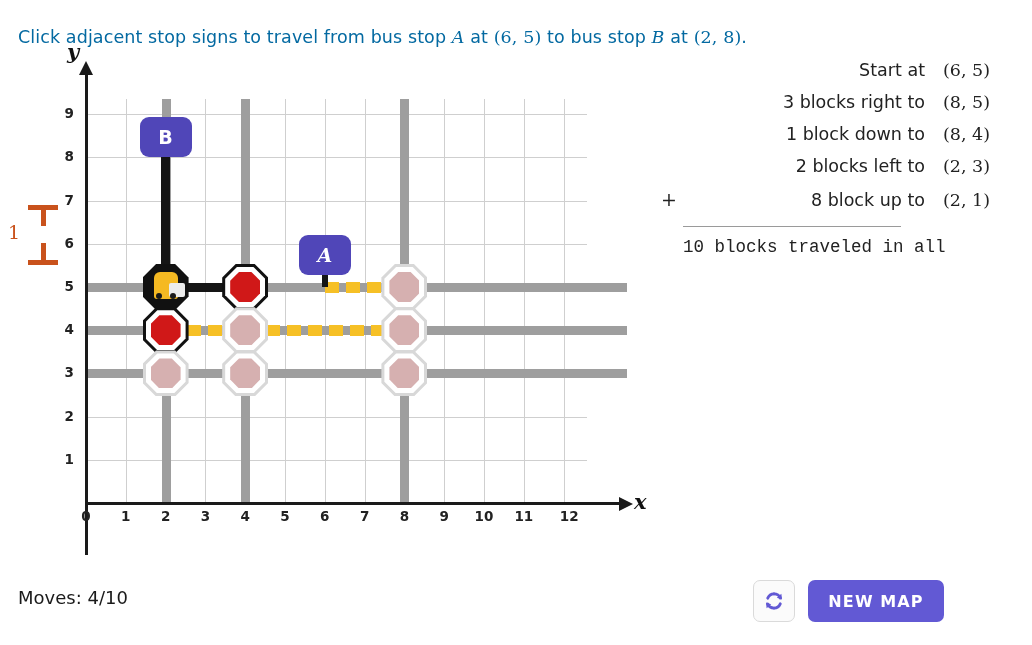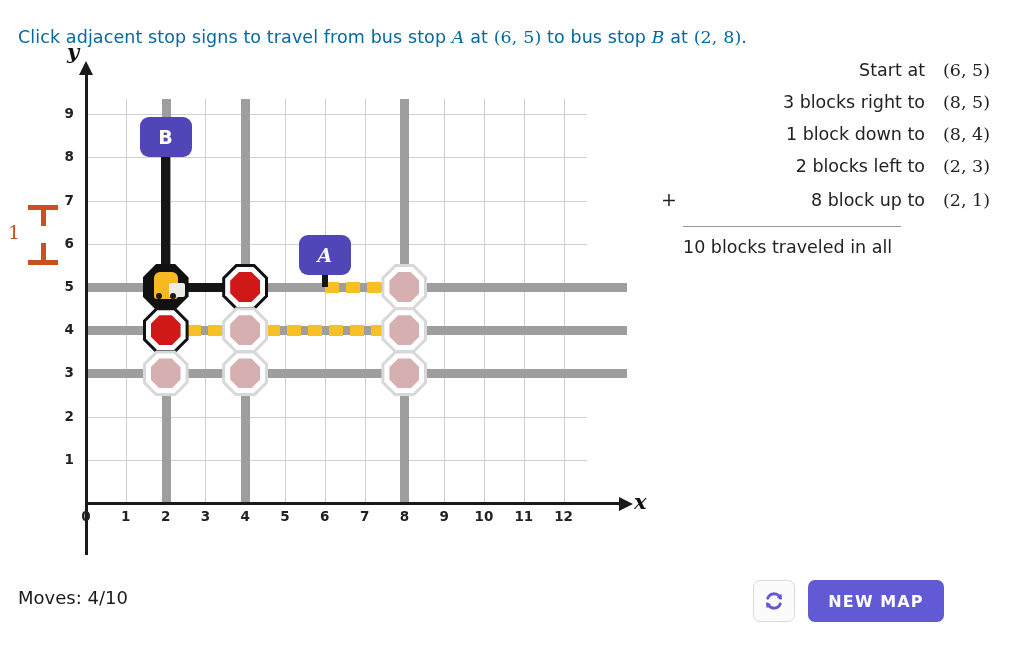--- a/index.html
+++ b/index.html
@@ -139,21 +139,21 @@
   .rplus {
     width: 28px; text-align: center; font-size: 19px;
     font-family: "DejaVu Serif","Liberation Serif",serif; color: #222;
   }
   .rdesc { flex: 1; text-align: right; font-size: 17.5px; color: #222; padding-right: 18px; }
   .rcoord {
     width: 72px; text-align: left; font-size: 17.5px; color: #222;
     font-family: "DejaVu Serif","Liberation Serif",serif;
   }
   #rule { margin: 6px 0 4px 28px; width: 218px; height: 1px; background: #9a9a9a; }
-  #total { font-size: 17.5px; color: #222; margin-left: 28px; padding-top: 6px; }
+  #total { font-size: 17.5px; color: #222; margin-left: 28px; padding-top: 6px; font-family: Liberation Mono, monospace; }
 
   
   #moves {
     position: absolute; left: 18px; top: 587px;
     font-size: 18px; color: #1a1a1a;
   }
   #reset-btn {
     position: absolute; left: 753px; top: 580px; width: 42px; height: 42px;
     background: #fbfbfb; border: 1.5px solid #dadada; border-radius: 7px;
     display: flex; align-items: center; justify-content: center; cursor: pointer;
@@ -313,21 +313,21 @@
         <div class="tick x" style="left: 150.6px;">2</div>
         <div class="tick x" style="left: 190.4px;">3</div>
         <div class="tick x" style="left: 230.2px;">4</div>
         <div class="tick x" style="left: 270px;">5</div>
         <div class="tick x" style="left: 309.8px;">6</div>
         <div class="tick x" style="left: 349.6px;">7</div>
         <div class="tick x" style="left: 389.4px;">8</div>
         <div class="tick x" style="left: 429.2px;">9</div>
         <div class="tick x" style="left: 469px;">10</div>
         <div class="tick x" style="left: 508.8px;">11</div>
-        <div class="tick x" style="left: 548.6px;">12</div>
+        <div class="tick x" style="left: 548.6px; text-align: right;">12</div>
         <div class="tick y" style="top: 395.8px;">1</div>
         <div class="tick y" style="top: 352.6px;">2</div>
         <div class="tick y" style="top: 309.4px;">3</div>
         <div class="tick y" style="top: 266.2px;">4</div>
         <div class="tick y" style="top: 223px;">5</div>
         <div class="tick y" style="top: 179.8px;">6</div>
         <div class="tick y" style="top: 136.6px;">7</div>
         <div class="tick y" style="top: 93.4px;">8</div>
         <div class="tick y" style="top: 50.2px;">9</div>
       </div>

